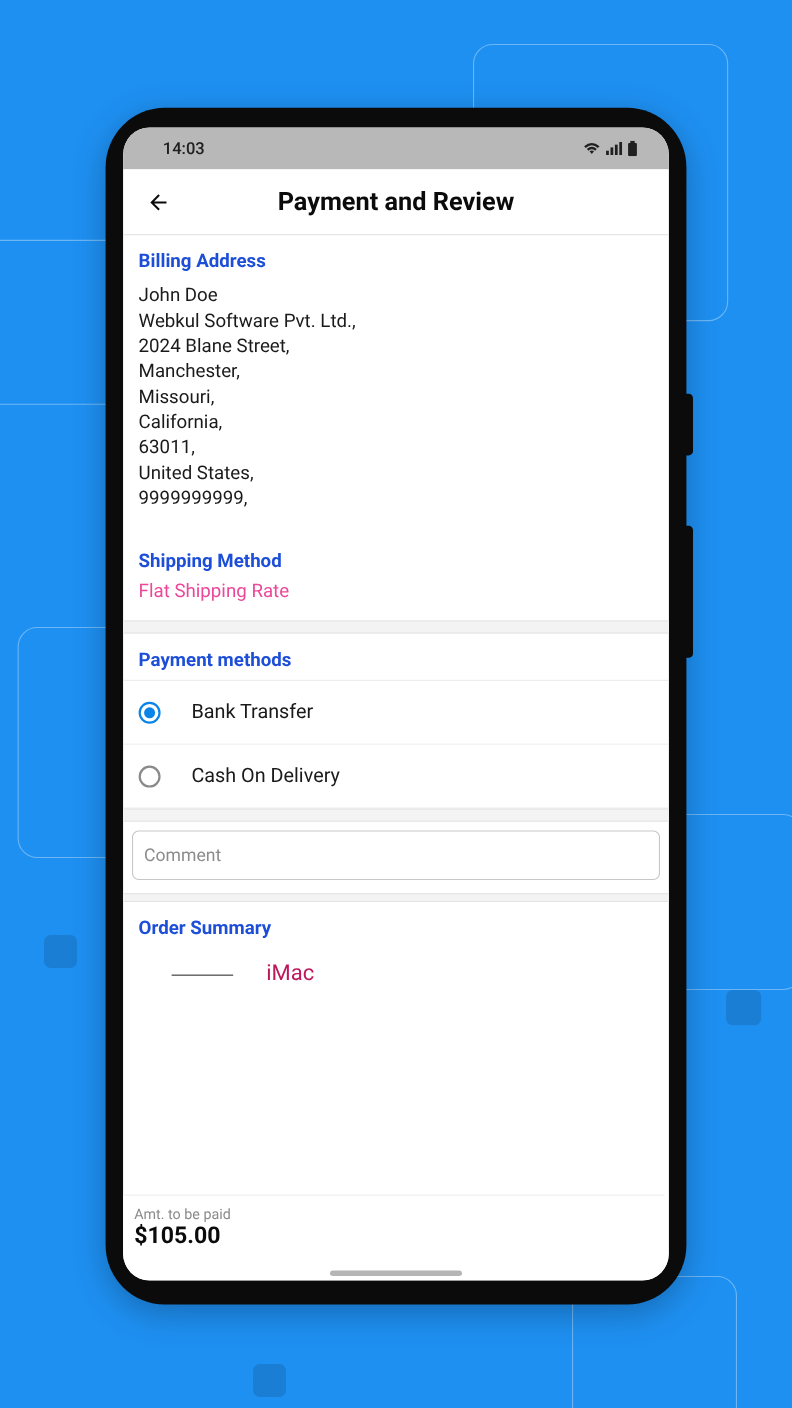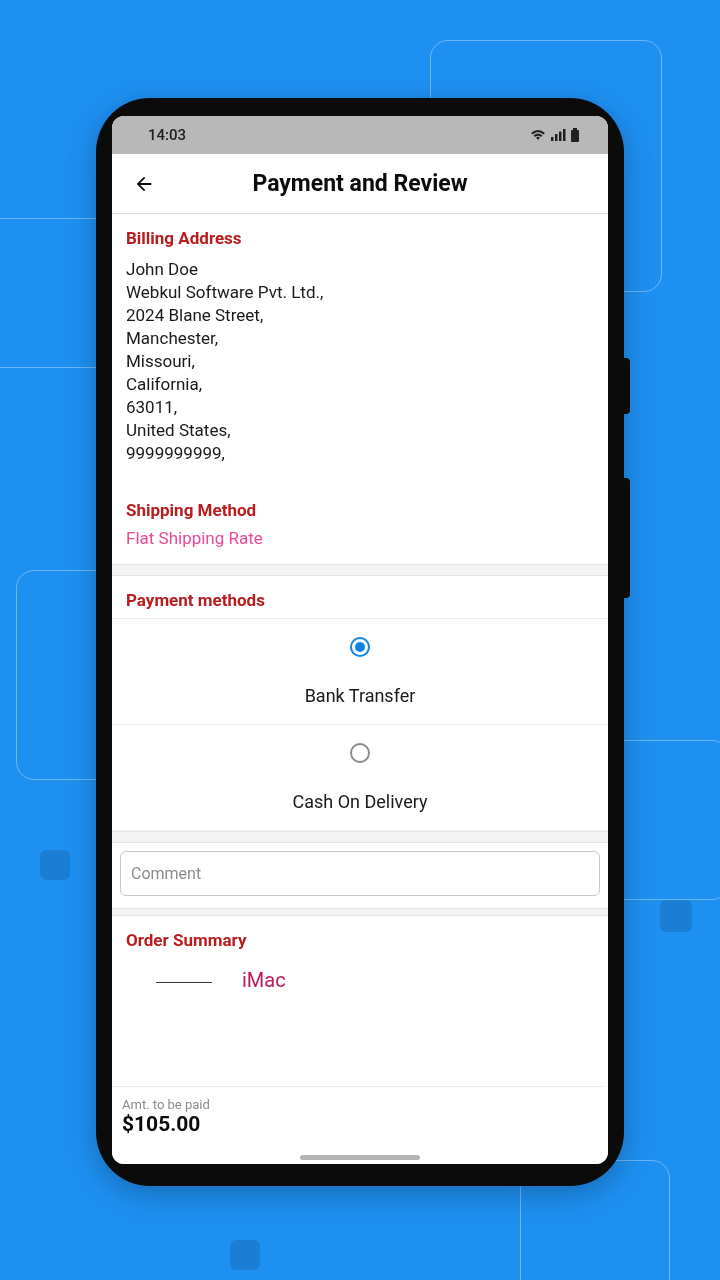--- a/index.html
+++ b/index.html
@@ -40,21 +40,21 @@
       position: absolute;
       right: -6px;
       width: 10px;
       background: #0b0b0b;
       border-radius: 4px;
     }
     .screen {
       width: 100%;
       height: 100%;
       background: #fff;
-      border-radius: 12px;
+      border-radius: 24px;
       overflow: hidden;
       display: flex;
       flex-direction: column;
       position: relative;
     }
     .status-bar {
       height: 38px;
       background: #b8b8b8;
       display: flex;
       align-items: center;
@@ -103,21 +103,21 @@
       margin-left: -40px;
     }
     .content {
       flex: 1;
       overflow: hidden;
       background: #fff;
     }
     .section-head {
       font-size: 17px;
       font-weight: 700;
-      color: #b91c1c;
+      color: #1d4ed8;
       padding: 14px 30px 8px 14px;
     }
     .address-block {
       padding: 2px 14px 18px 14px;
       font-size: 17px;
       color: #1a1a1a;
       line-height: 1.35;
     }
     .ship-method {
       padding: 0 14px 16px 14px;
@@ -128,28 +128,27 @@
       height: 12px;
       background: #f3f3f3;
       border-top: 1px solid #e4e4e4;
       border-bottom: 1px solid #e4e4e4;
     }
     .pm-list {
       border-top: 1px solid #ececec;
     }
     .pm-item {
       display: flex;
-      align-items: center;
+      align-items: flex-end;
       padding: 18px 14px;
       gap: 28px;
       font-size: 18px;
       color: #1a1a1a;
       border-bottom: 1px solid #f0f0f0;
       cursor: pointer;
-      flex-direction: column;
     }
     .radio {
       width: 20px;
       height: 20px;
       border: 2px solid #8a8a8a;
       border-radius: 50%;
       position: relative;
       flex-shrink: 0;
     }
     .radio.checked {

